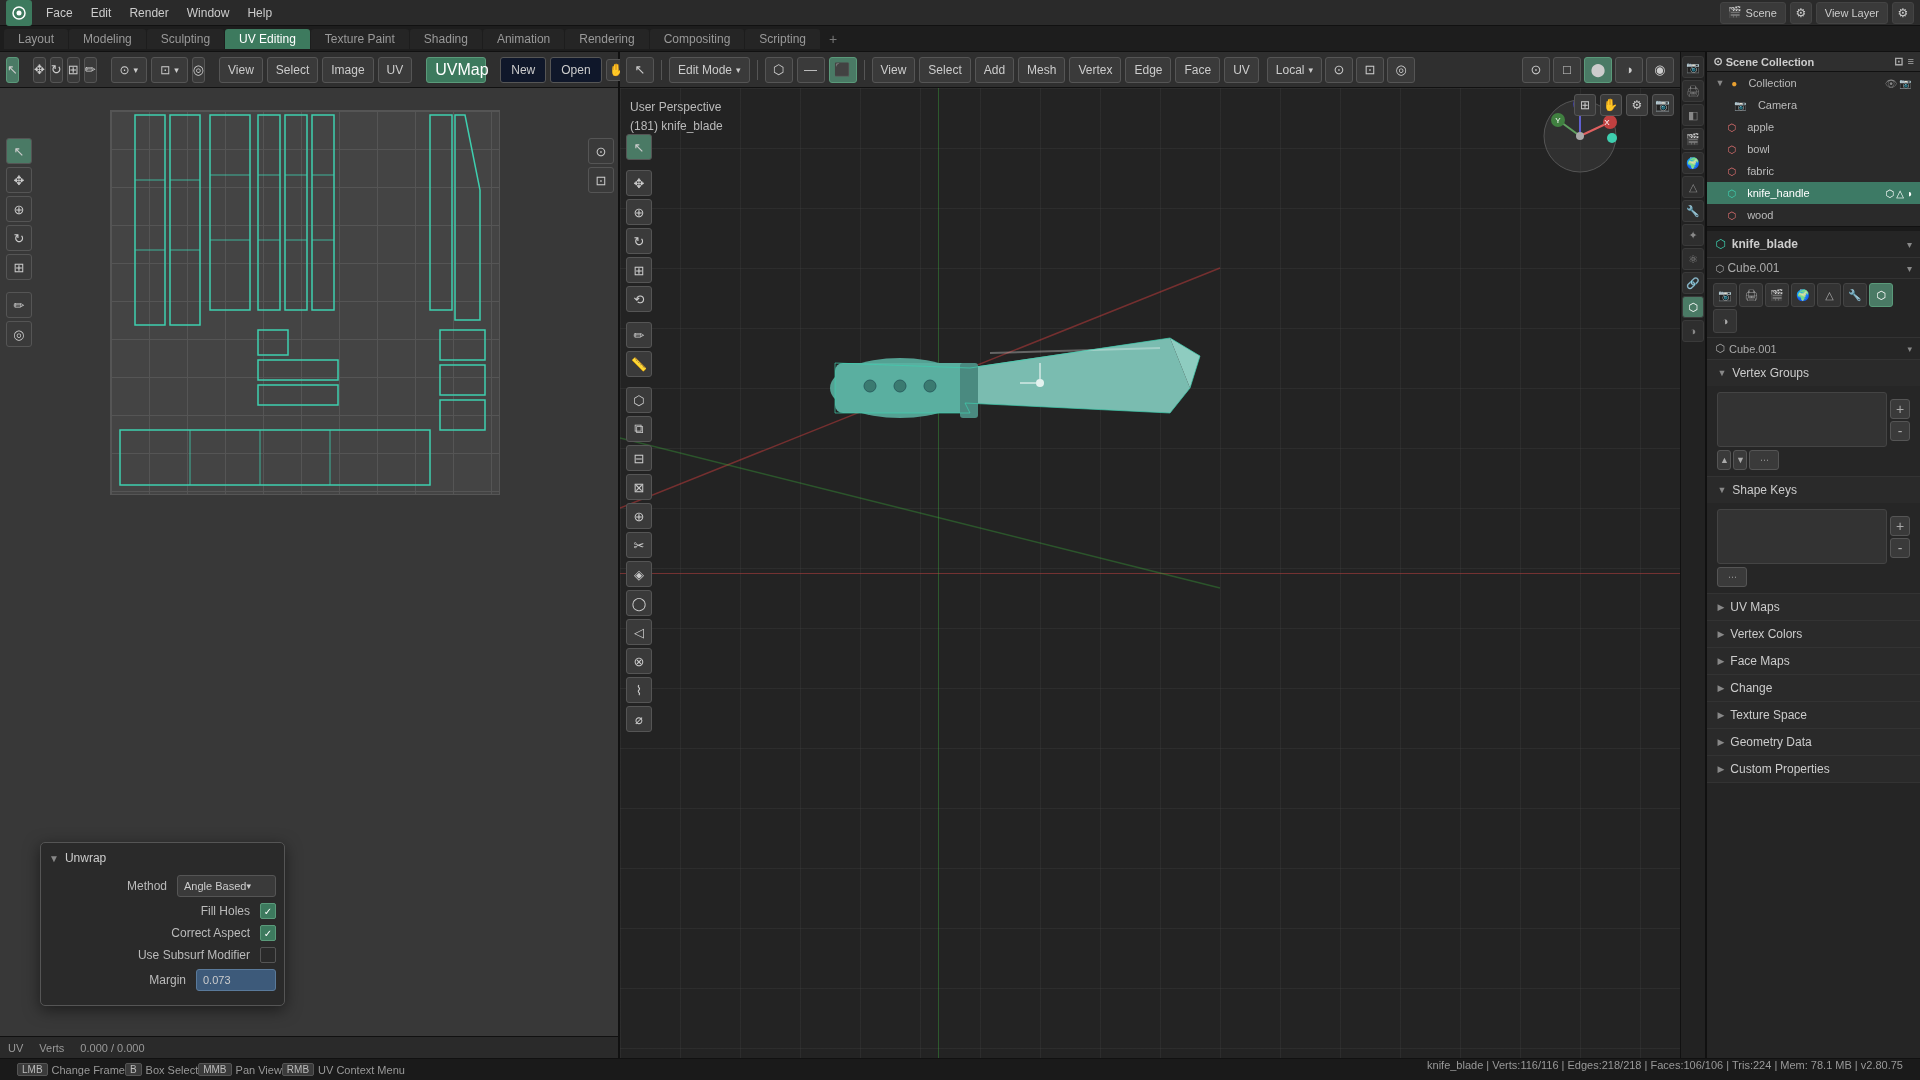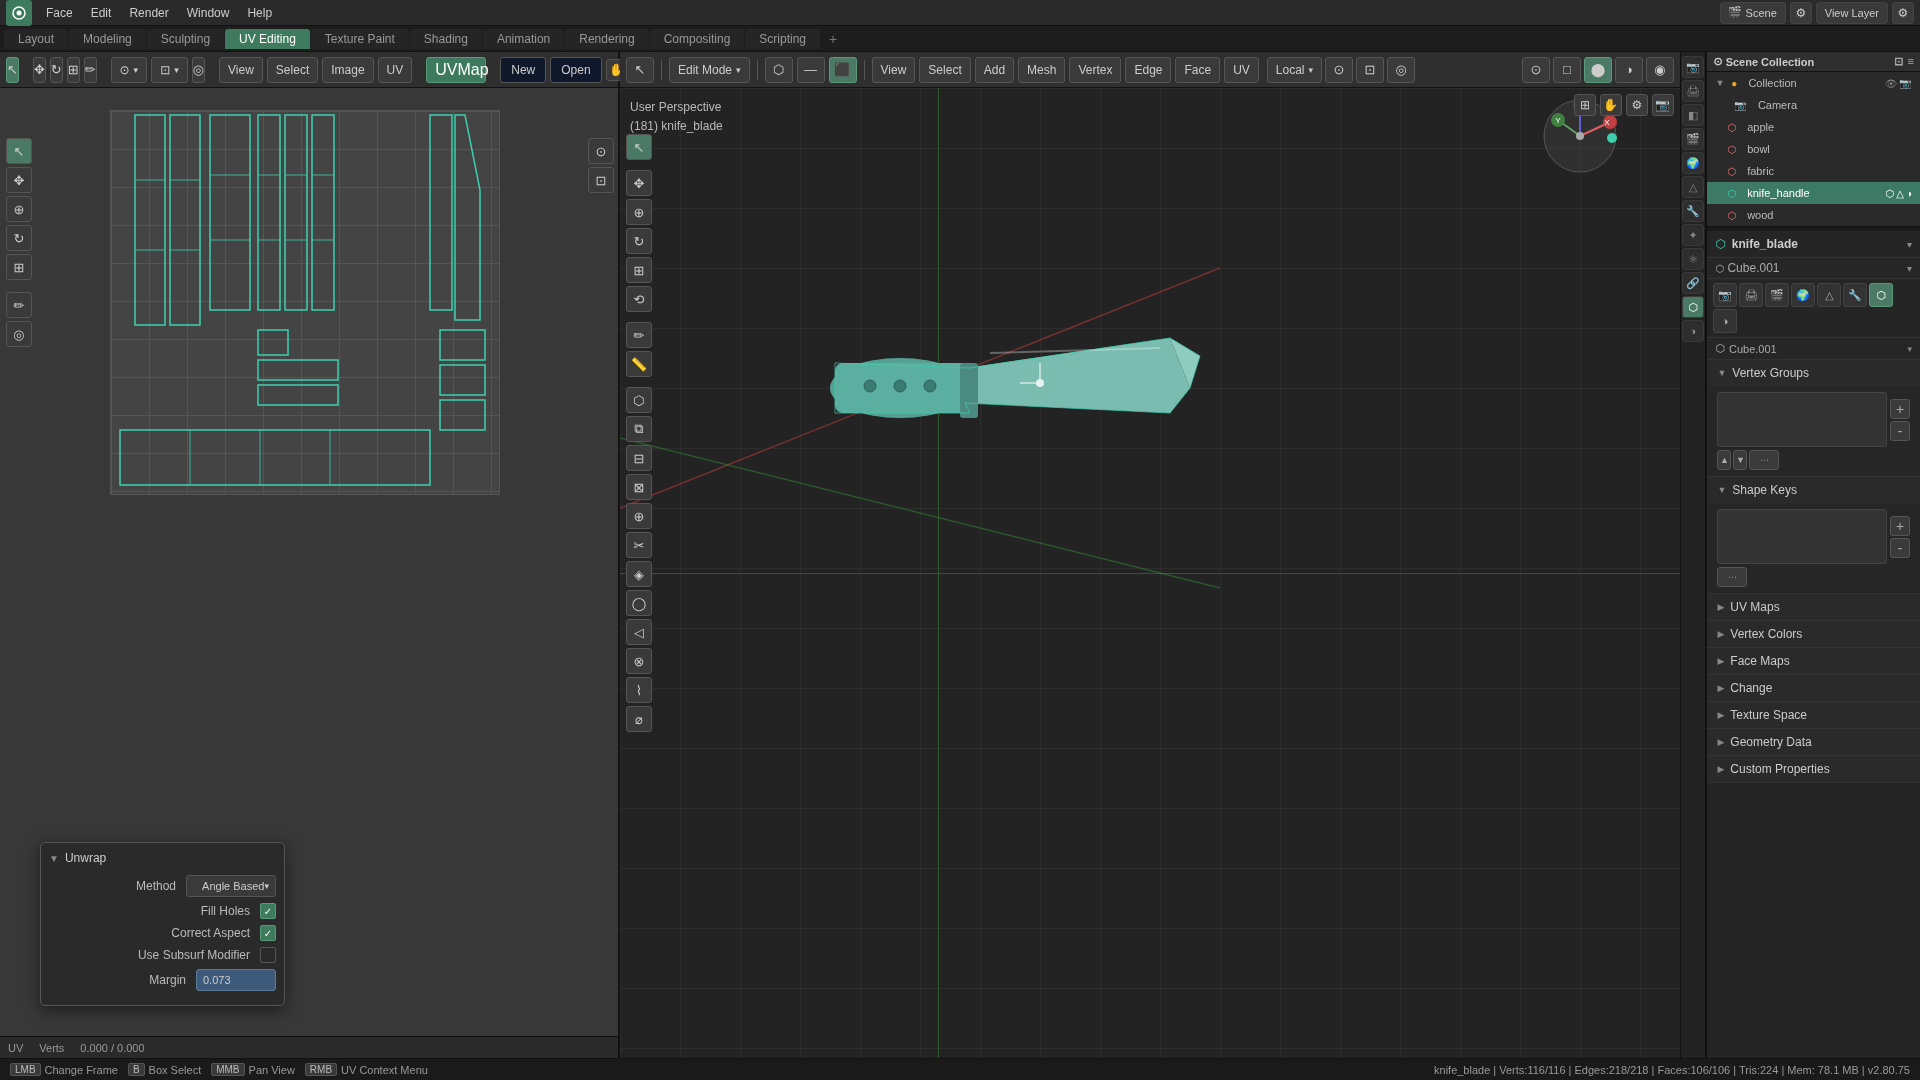--- a/index.html
+++ b/index.html
@@ -335,31 +335,31 @@
       margin-bottom: 6px;
       font-size: 12px;
     }
     .popup-label {
       color: #bbb;
       flex: 1;
       text-align: right;
       padding-right: 10px;
     }
     .popup-dropdown {
-      width: 90px;
+      width: 99px;
       height: 22px;
       background: #3a3a3a;
       border: 1px solid #555;
       border-radius: 3px;
       padding: 0 6px;
       color: #ccc;
       font-size: 11px;
       display: flex;
       align-items: center;
-      justify-content: flex-end;
+      justify-content: flex-start;
       cursor: pointer;
     }
     .popup-checkbox {
       width: 16px;
       height: 16px;
       background: #3d7a5e;
       border: 1px solid #5a9a7a;
       border-radius: 2px;
       display: flex;
       align-items: center;
@@ -488,25 +488,24 @@
       cursor: pointer;
       font-size: 14px;
       color: #aaa;
     }
 
     
     #status-bar {
       height: 22px;
       background: #1a1a1a;
       display: flex;
-      align-items: center;
-      padding: 0 10px;
+      padding: 0 17px;
       font-size: 11px;
       color: #999;
-      gap: 10px;
+      gap: 0;
       border-top: 1px solid #111;
     }
     .status-item {
       display: flex;
       align-items: center;
       gap: 4px;
     }
     .status-key {
       background: #3a3a3a;
       border: 1px solid #555;

